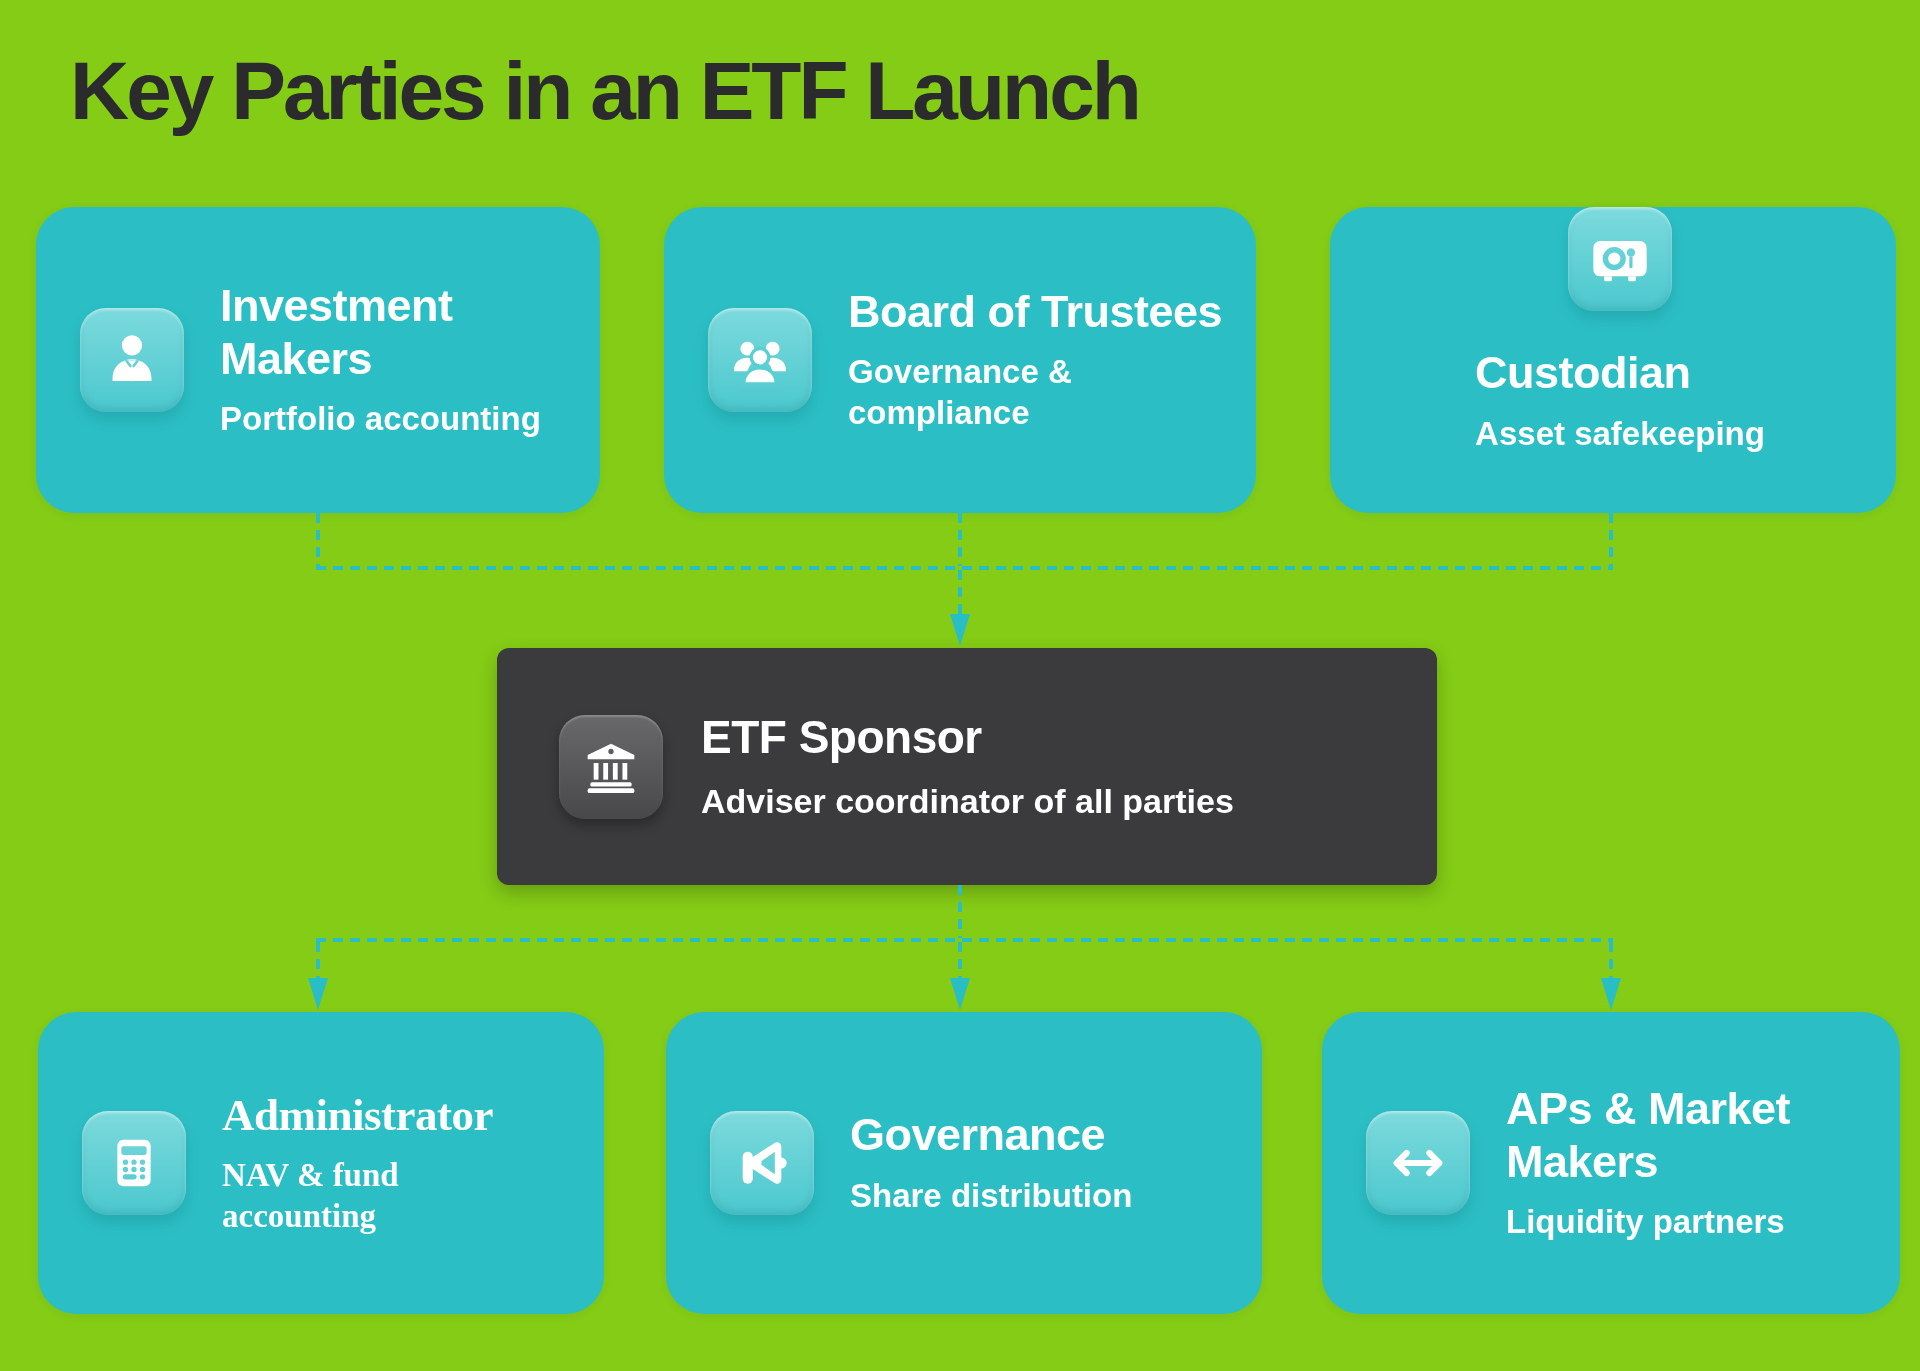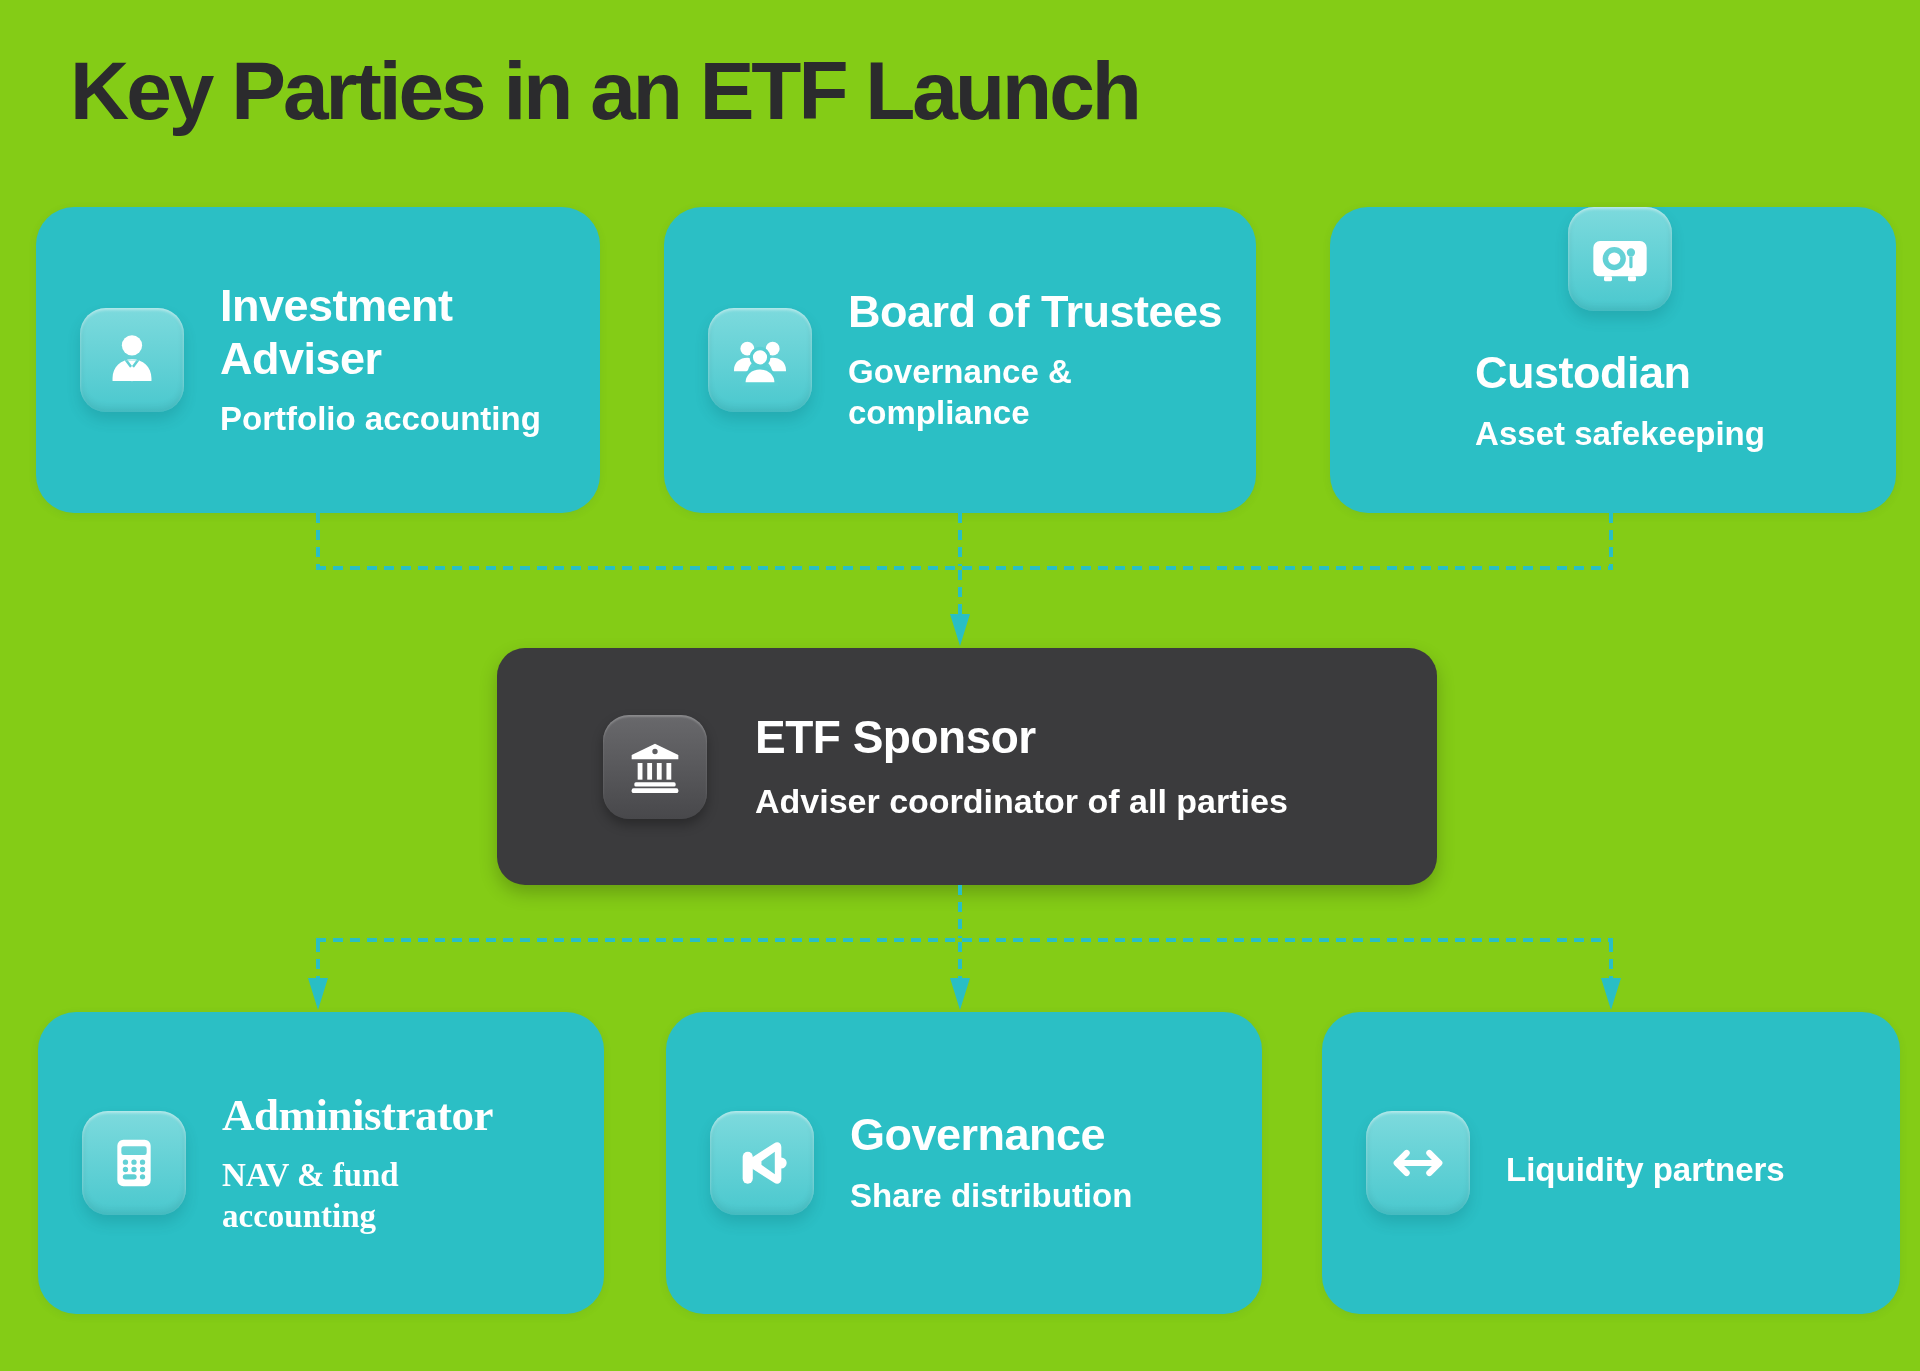--- a/index.html
+++ b/index.html
@@ -12,22 +12,22 @@
     font-size:82px;font-weight:800;letter-spacing:-3px;color:var(--title-text,#2b2b2d);
   }
   .card{
     position:absolute;box-sizing:border-box;border-radius:38px;
     background:var(--card-teal,#2bbfc5);
     display:flex;align-items:center;gap:36px;padding:0 30px 0 44px;
     box-shadow:0 2px 8px rgba(0,80,84,.08);
     color:var(--card-text,#fff);
   }
   .card.dark{
-    background:var(--dark-box,#3b3b3d);border-radius:28px;
-    gap:48px;padding-left:106px;
+    background:var(--dark-box,#3b3b3d);border-radius:12px;
+    gap:38px;padding-left:62px;
     box-shadow:0 8px 18px rgba(0,0,0,.22);
   }
   .tile{
     flex:0 0 auto;width:104px;height:104px;border-radius:26px;
     display:flex;align-items:center;justify-content:center;
     background:linear-gradient(180deg,var(--tile-top,#7ddadd),var(--tile-bottom,#4ac8ce));
     box-shadow:inset 0 2px 3px rgba(255,255,255,.45), inset 0 -4px 7px rgba(0,40,42,.10), 0 8px 14px rgba(0,70,74,.16);
   }
   .card.dark .tile{
     background:linear-gradient(180deg,var(--dark-tile-top,#69696c),var(--dark-tile-bottom,#48484b));
@@ -58,21 +58,21 @@
   <section class="card" style="left:36px;top:207px;width:564px;height:306px;">
     <div class="tile">
       <svg viewBox="0 0 48 48" aria-hidden="true">
         <circle cx="24" cy="13" r="7.6" fill="#fff"></circle>
         <path fill="#fff" fill-rule="evenodd" d="M24 23.4c8.2 0 14.6 5.9 14.6 14.3v2H9.4v-2c0-8.4 6.4-14.3 14.6-14.3z M18.4 24.2 24 31.6l5.6-7.4z"></path>
         <path fill="#fff" d="M20.9 24.4h6.2l-3.1 4.1z"></path>
         <path fill="#fff" d="M22.1 30.2l1.9-1.7 1.9 1.7 1.2 7-3.1 2.9-3.1-2.9z"></path>
       </svg>
     </div>
     <div class="txt">
-      <h3>Investment Adviser</h3>
+      <h3>Investment Makers</h3>
       <p>Portfolio accounting</p>
     </div>
   </section>
 
   <section class="card" style="left:664px;top:207px;width:592px;height:306px;">
     <div class="tile">
       <svg viewBox="0 0 48 48" aria-hidden="true">
         <g fill="#fff">
           <circle cx="14.5" cy="15.5" r="5.2"></circle>
           <circle cx="33.5" cy="15.5" r="5.2"></circle>
@@ -168,17 +168,18 @@
     </div>
   </section>
 
   <section class="card" style="left:1322px;top:1012px;width:578px;height:302px;">
     <div class="tile">
       <svg viewBox="0 0 48 48" aria-hidden="true">
         <path d="M15.5 16.5 8 24l7.5 7.5 M32.5 16.5 40 24l-7.5 7.5 M9.5 24h29" fill="none" stroke="#fff" stroke-width="4.6" stroke-linecap="round" stroke-linejoin="round"></path>
       </svg>
     </div>
     <div class="txt">
+      <h3>APs &amp; Market Makers</h3>
       <p>Liquidity partners</p>
     </div>
   </section>
 
 </div>
 
 </body></html>

